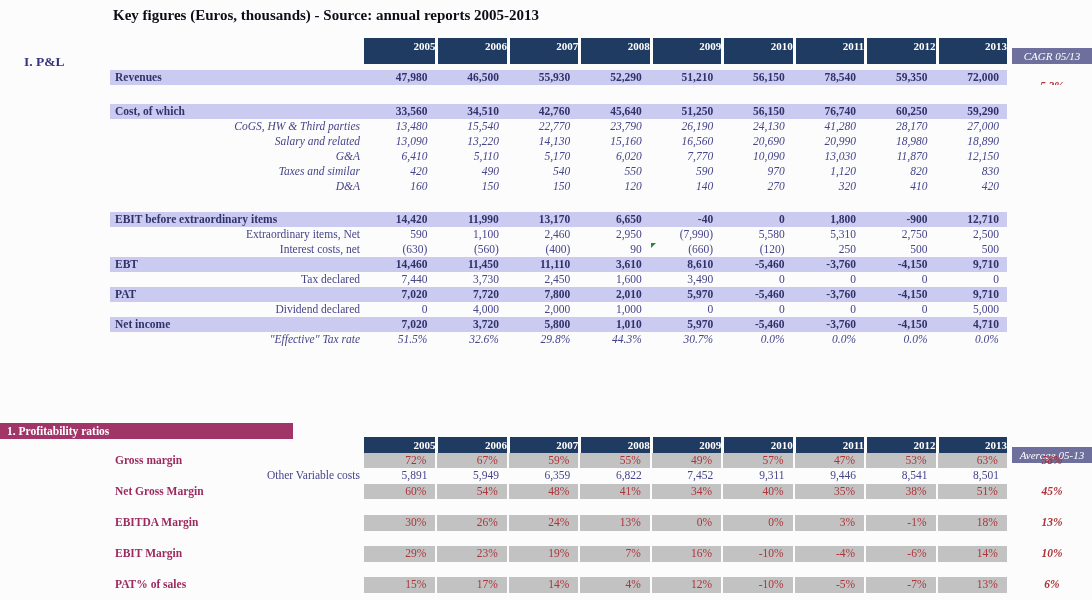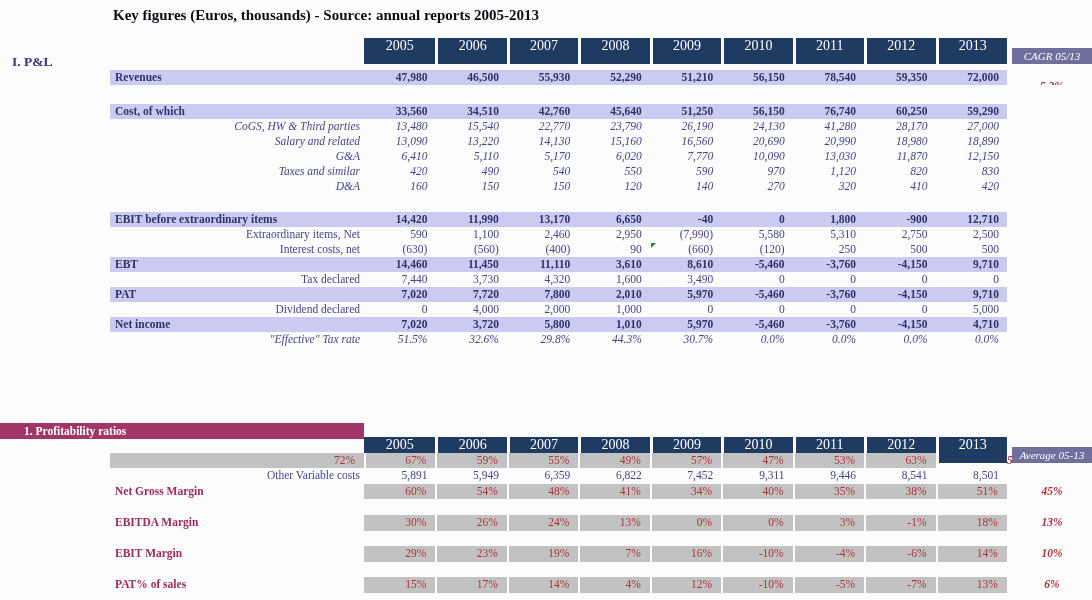--- a/index.html
+++ b/index.html
@@ -10,27 +10,27 @@
   html,body{margin:0;padding:0;}
   .sheet{
     position:relative;width:1092px;height:600px;background:var(--paper);
     font-family:"Liberation Serif","DejaVu Serif",serif;overflow:hidden;
   }
   .title{
     position:absolute;left:113px;top:7px;font-size:15px;font-weight:bold;
     color:#0d0d16;white-space:nowrap;
   }
   .section-label{
-    position:absolute;left:12px;top:54px;font-size:13.5px;font-weight:bold;color:#35357f;
+    position:absolute;left:24px;top:54px;font-size:13.5px;font-weight:bold;color:#35357f;
   }
   .grid-row{display:grid;grid-template-columns:254px repeat(9,71.44px) 5px 80px;}
   .hdr{position:absolute;left:110px;width:982px;height:16px;}
   .hdr .yh{
-    background:var(--navy);color:#fff;font-weight:normal;font-size:14px;
-    text-align:center;line-height:16px;box-sizing:border-box;border-left:3px solid var(--paper);
+    background:var(--navy);color:#fff;font-weight:bold;font-size:11px;
+    text-align:right;line-height:16px;box-sizing:border-box;border-left:3px solid var(--paper);
   }
   .hdr .yh.first{border-left:none;}
   .hdr .xh{
     background:var(--mauve);color:#fff;font-style:italic;font-size:11px;
     text-align:center;line-height:16px;margin-top:10px;
   }
   .body-block{position:absolute;left:110px;width:982px;}
   .r{height:15px;}
   .r>div{line-height:15.7px;font-size:11.5px;box-sizing:border-box;overflow:hidden;white-space:nowrap;}
   .spacer1{height:18.5px;}
@@ -40,22 +40,22 @@
   .dc{text-align:right;padding-right:8px;color:var(--ink2);position:relative;}
   .total .lc,.total .dc{background:var(--lavender);}
   .total .dc{font-weight:bold;color:var(--ink);}
   .subi-row .dc{font-style:italic;}
   .cagr-cell{text-align:center;font-style:italic;font-weight:bold;color:var(--red);font-size:11px;margin-top:9px;}
   .flag{
     position:absolute;left:1px;top:1px;width:0;height:0;
     border-top:5px solid var(--green);border-right:5px solid transparent;
   }
   .banner{
-    position:absolute;left:0;top:423px;width:364px;height:16px;background:var(--maroon);
-    color:#fff;font-weight:bold;font-size:11.5px;line-height:16px;padding-left:24px;
+    position:absolute;left:0;top:423px;width:293px;height:16px;background:var(--maroon);
+    color:#fff;font-weight:bold;font-size:11.5px;line-height:16px;padding-left:7px;
     box-sizing:border-box;
   }
   .r2{height:15.6px;}
   .r2>div{line-height:15.6px;font-size:11.5px;box-sizing:border-box;overflow:hidden;white-space:nowrap;}
   .spacer2{height:15.6px;}
   .ratio-label{padding-left:5px;color:var(--ratiolabel);font-weight:bold;}
   .num-label{text-align:right;padding-right:4px;color:var(--ink2);}
   .pc{
     background:var(--gray);color:var(--red);text-align:right;padding-right:9px;
     border-left:2px solid var(--paper);
@@ -241,21 +241,21 @@
         <div class="dc">-3,760</div>
         <div class="dc">-4,150</div>
         <div class="dc">9,710</div>
         <div></div>
         <div class="cagr-cell"></div>
       </div>
       <div class="grid-row r sub-row">
         <div class="lc sub">Tax declared</div>
         <div class="dc">7,440</div>
         <div class="dc">3,730</div>
-        <div class="dc">4,320</div>
+        <div class="dc">2,450</div>
         <div class="dc">1,600</div>
         <div class="dc">3,490</div>
         <div class="dc">0</div>
         <div class="dc">0</div>
         <div class="dc">0</div>
         <div class="dc">0</div>
         <div></div>
         <div class="cagr-cell"></div>
       </div>
       <div class="grid-row r total">
@@ -328,20 +328,21 @@
       <div class="yh">2010</div>
       <div class="yh">2011</div>
       <div class="yh">2012</div>
       <div class="yh">2013</div>
       <div></div>
       <div class="xh">Average 05-13</div>
     </div>
 
   <div class="body-block" style="top:452.6px;" id="ratio-body">
       <div class="grid-row r2">
+        <div class="ratio-label">Gross margin</div>
         <div class="pc first">72%</div>
         <div class="pc">67%</div>
         <div class="pc">59%</div>
         <div class="pc">55%</div>
         <div class="pc">49%</div>
         <div class="pc">57%</div>
         <div class="pc">47%</div>
         <div class="pc">53%</div>
         <div class="pc">63%</div>
         <div></div>

